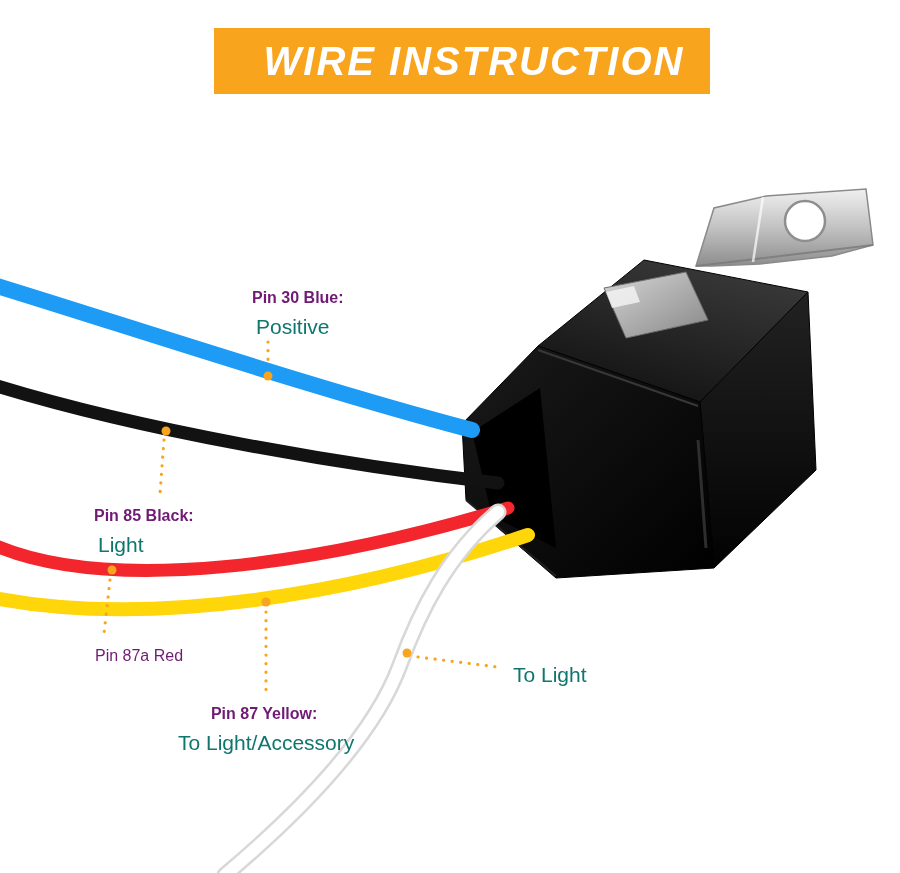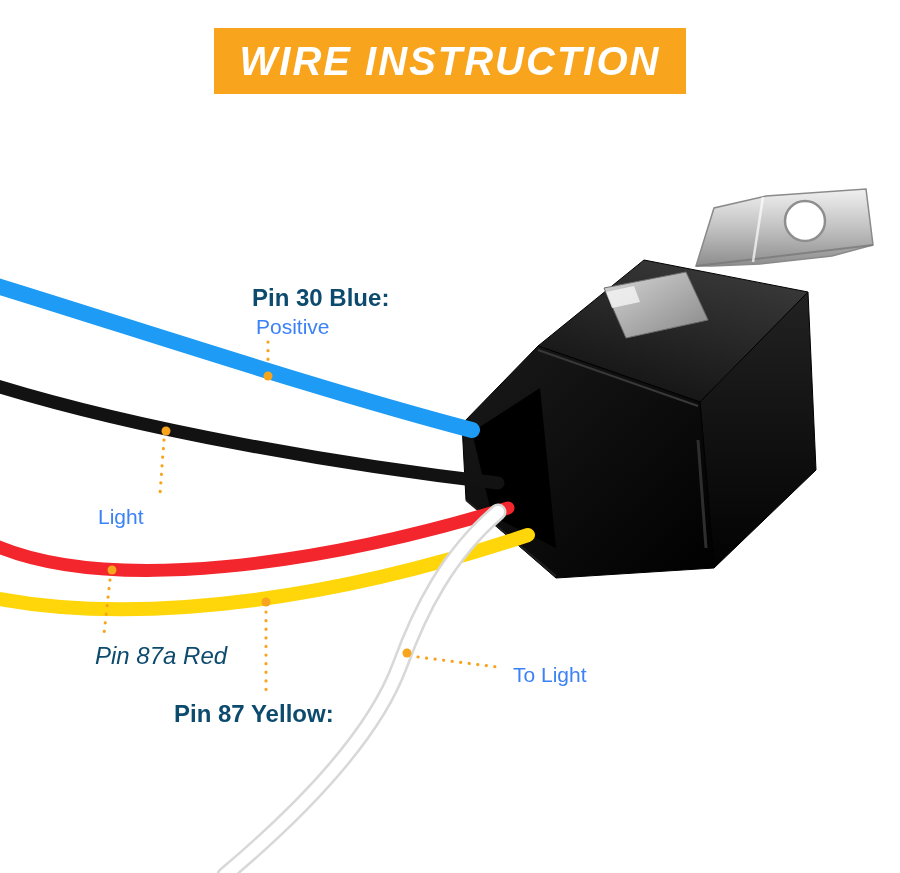--- a/index.html
+++ b/index.html
@@ -2,31 +2,31 @@
 <html><head>
 <meta charset="utf-8">
 <style>
   html,body{margin:0;padding:0;background:#ffffff;}
   .canvas{
     position:relative;width:900px;height:873px;background:#ffffff;overflow:hidden;
     font-family:"Liberation Sans", sans-serif;
   }
   .banner{
     position:absolute;left:214px;top:28px;width:472px;height:66px;
-    display:flex;align-items:center;justify-content:center;
+    display:flex;align-items:center;justify-content:center;padding-left:24px;
   }
   .banner-text{
     font-size:40px;font-weight:800;font-style:italic;letter-spacing:2px;
     white-space:nowrap;
   }
   svg.illustration{position:absolute;left:0;top:0;}
   .label{position:absolute;color:#111;}
-  .label-title{font-size:24px;font-weight:700;line-height:28px;color:#0c4a6e;}
-  .label-title.regular{font-weight:400;font-style:italic;}
-  .label-sub{font-size:21px;font-weight:400;line-height:26px;color:#3b82f6;padding-left:4px;margin-top:2px;}
+  .label-title{font-size:16px;font-weight:700;line-height:28px;color:#701a75;}
+  .label-title.regular{font-weight:400;}
+  .label-sub{font-size:21px;font-weight:400;line-height:26px;color:#0f766e;padding-left:4px;margin-top:2px;}
 </style>
 </head>
 <body>
 
 <div class="canvas">
 
   <div class="banner" style="background-color: rgb(248, 164, 29);">
     <span class="banner-text" style="color: rgb(255, 255, 255);">WIRE INSTRUCTION</span>
   </div>
 
@@ -100,28 +100,30 @@
       <circle cx="407" cy="653" r="4.5" fill="#F8A41D"></circle>
     </g>
   </svg>
 
   <div class="label" style="left:252px;top:284px;">
     <div class="label-title">Pin 30 Blue:</div>
     <div class="label-sub">Positive</div>
   </div>
 
   <div class="label" style="left:94px;top:502px;">
+    <div class="label-title">Pin 85 Black:</div>
     <div class="label-sub">Light</div>
   </div>
 
   <div class="label" style="left:95px;top:642px;">
     <div class="label-title regular">Pin 87a Red</div>
   </div>
 
   <div class="label" style="left:174px;top:700px;text-align:center;">
     <div class="label-title">Pin 87 Yellow:</div>
+    <div class="label-sub">To Light/Accessory</div>
   </div>
 
   <div class="label" style="left:509px;top:660px;">
     <div class="label-sub">To Light</div>
   </div>
 
 </div>
 
 </body></html>

